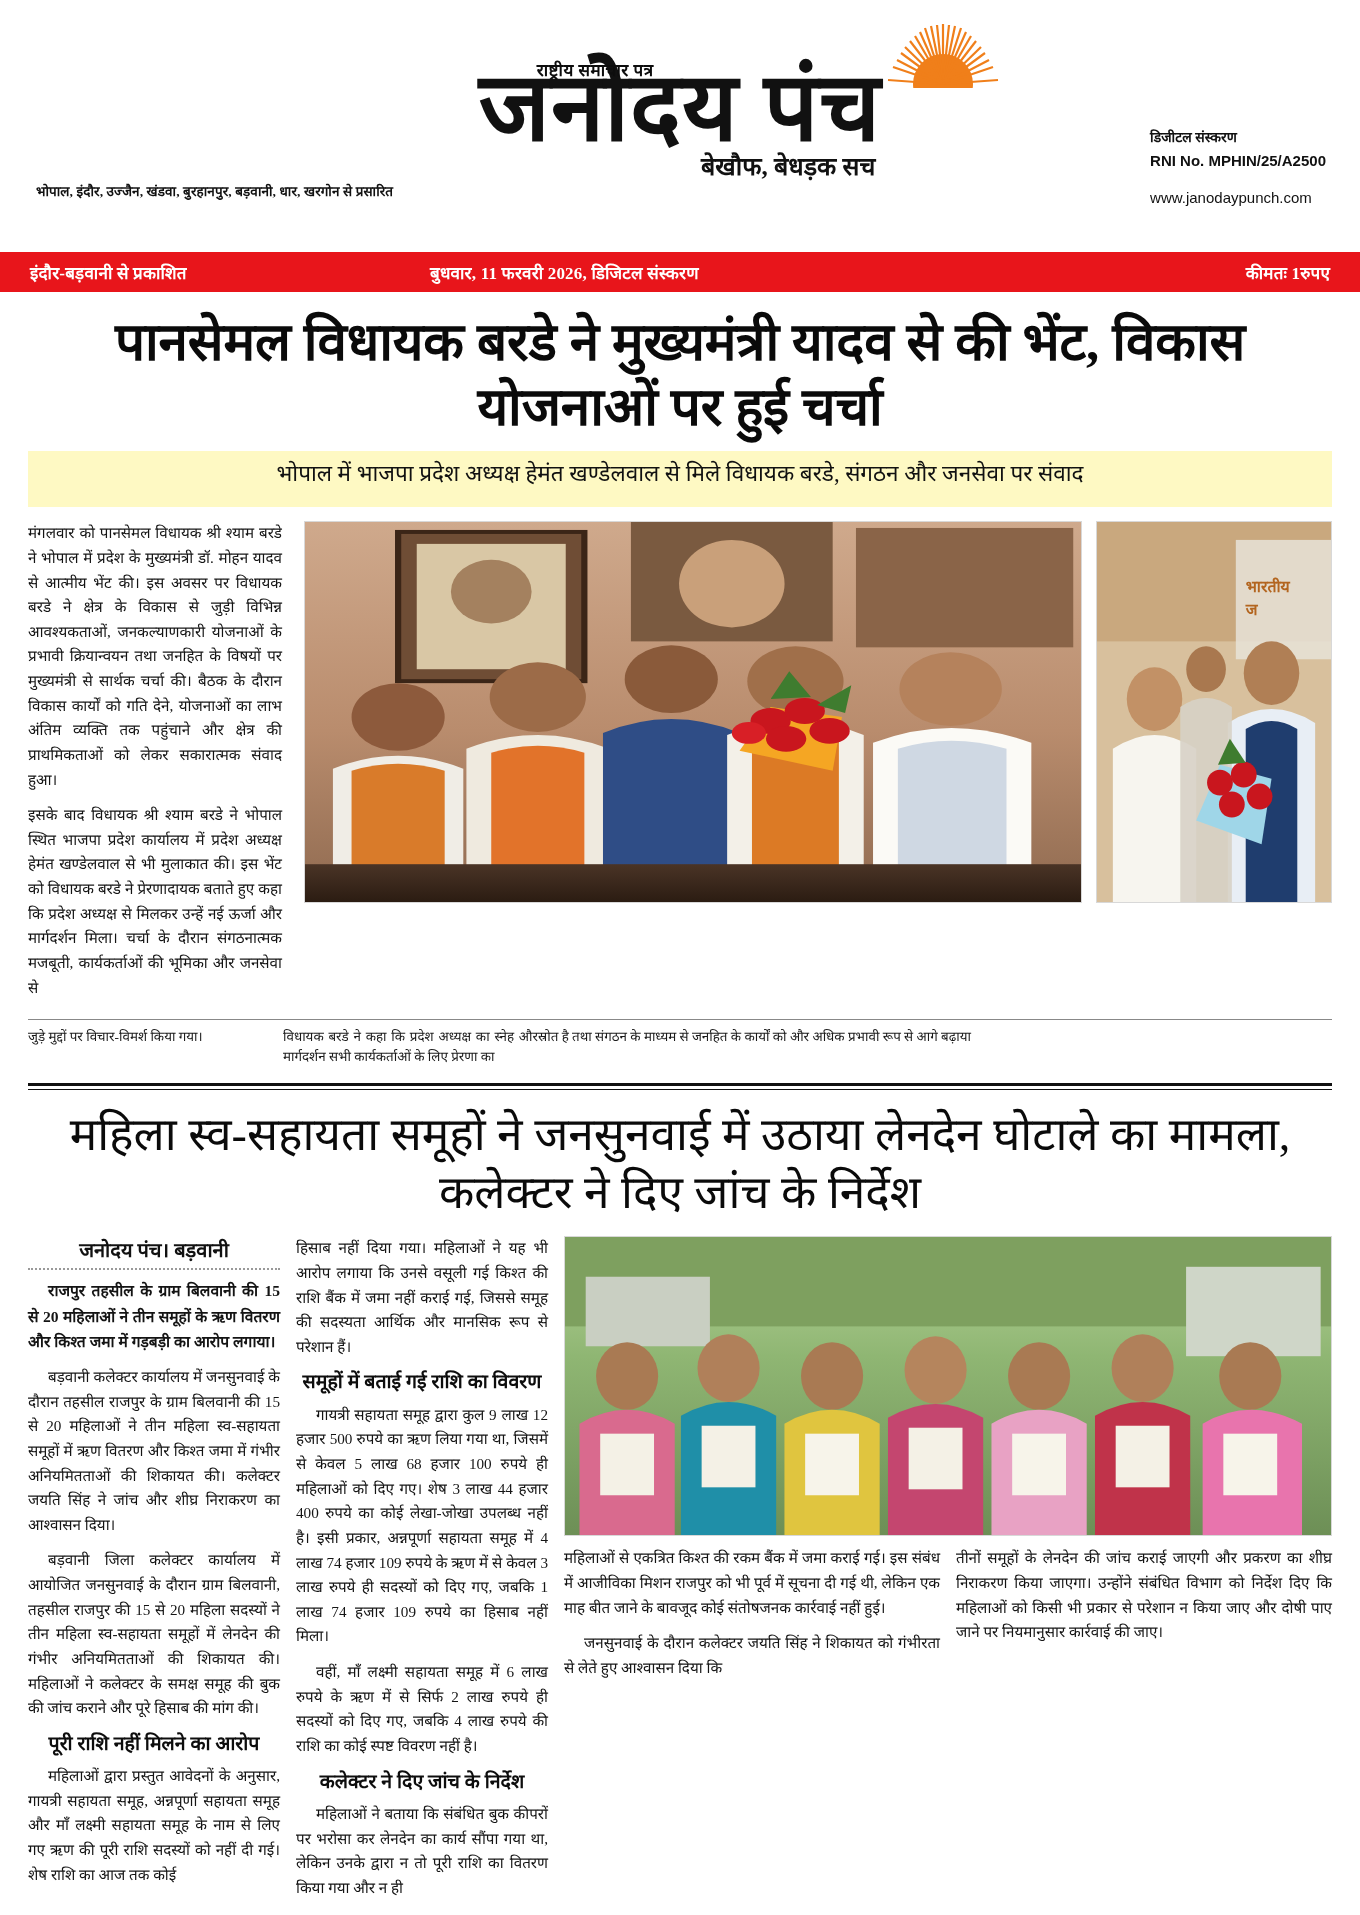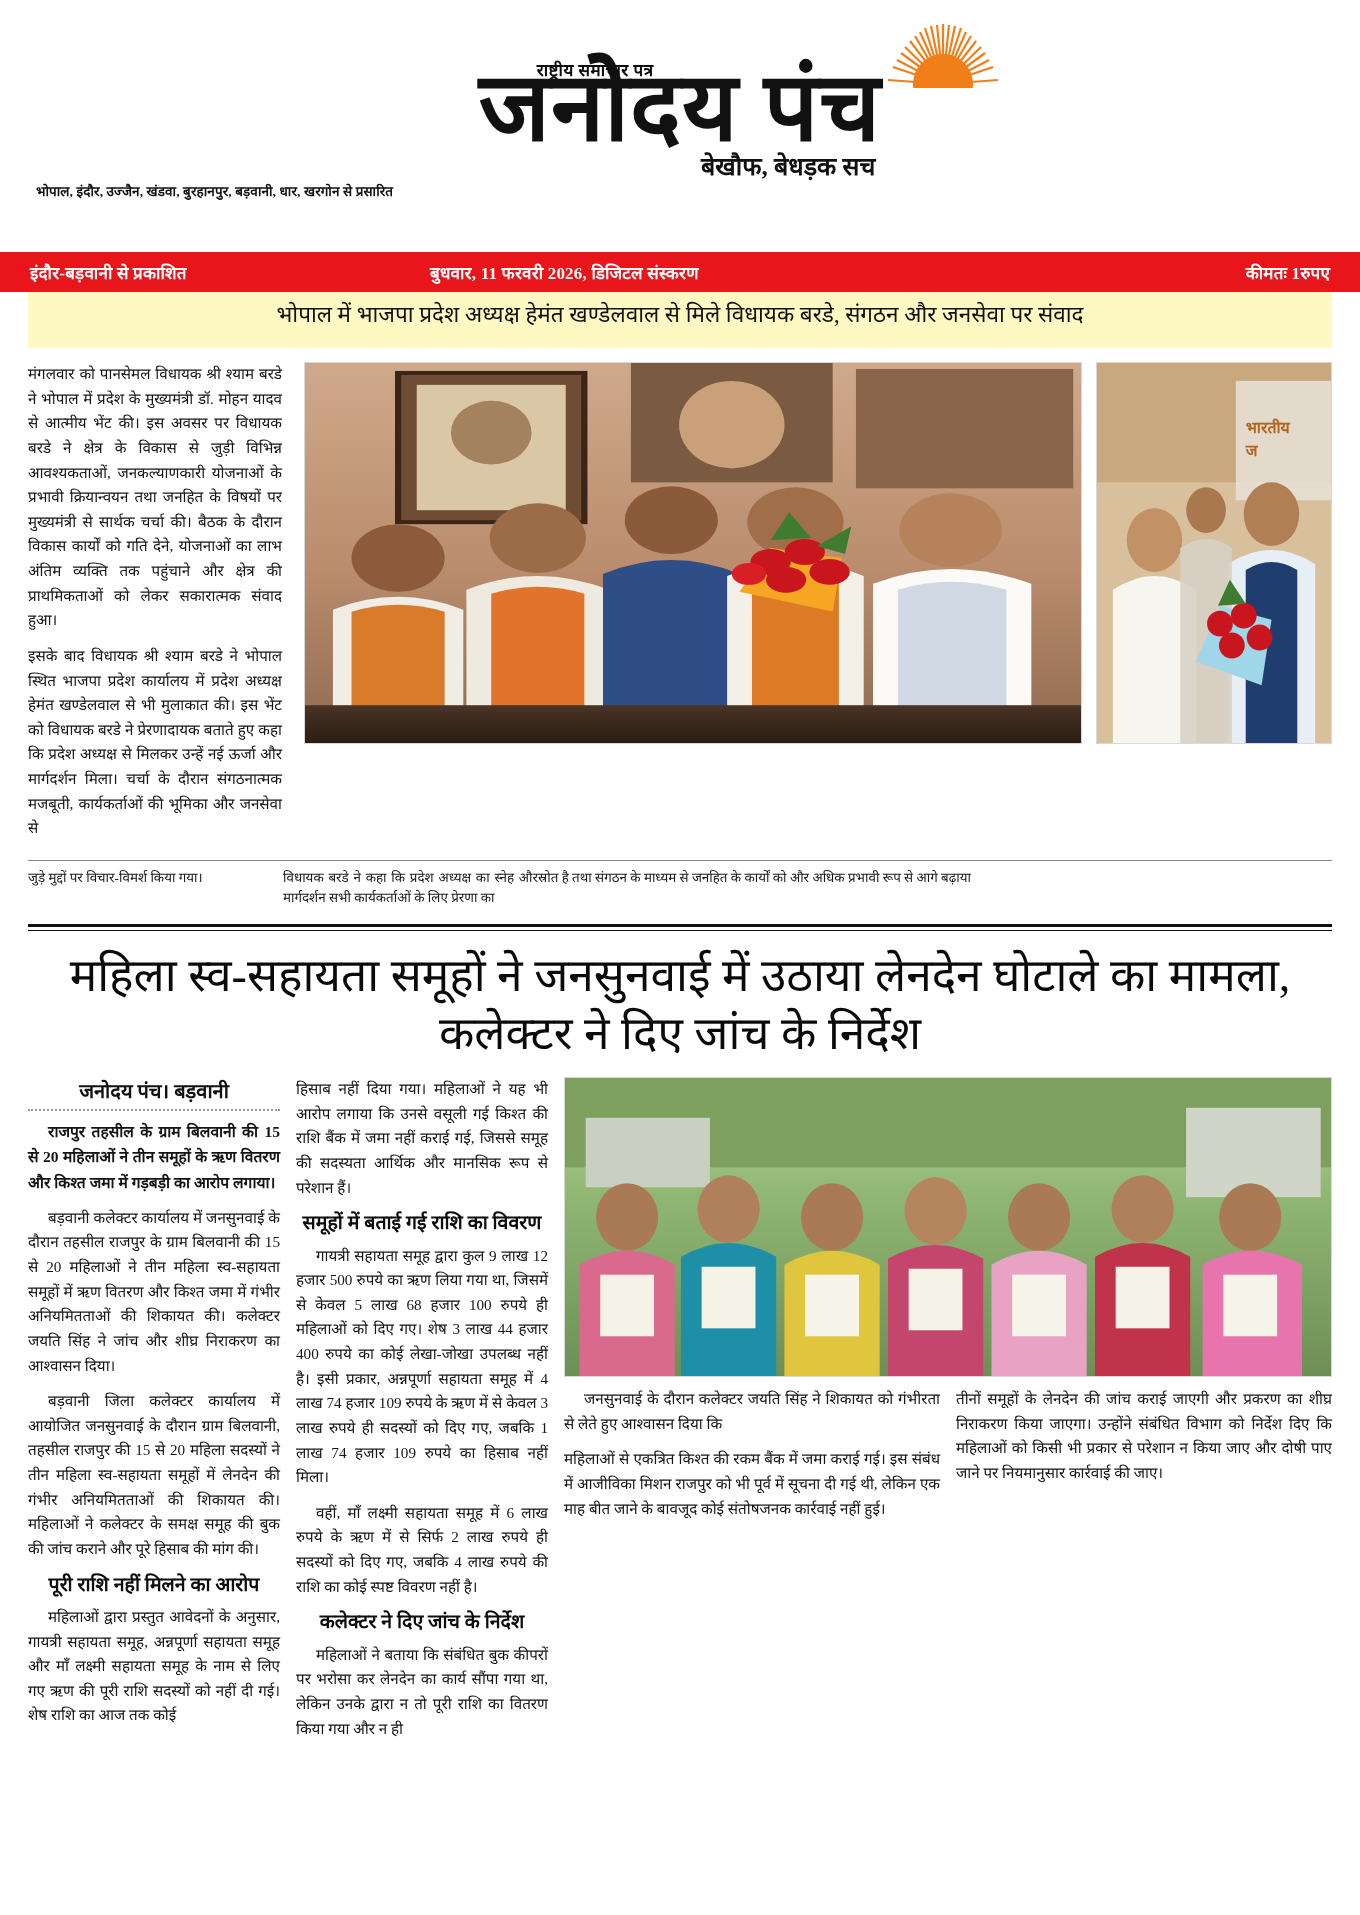--- a/index.html
+++ b/index.html
@@ -248,29 +248,35 @@
             </g>
           </svg>
         </div>
         <div class="mh-title">जनोदय पंच</div>
         <div class="mh-slogan">बेखौफ, बेधड़क सच</div>
       </div>
     </div>
 
     <div class="mh-left-cities">भोपाल, इंदौर, उज्जैन, खंडवा, बुरहानपुर, बड़वानी, धार, खरगोन से प्रसारित</div>
 
+    <div class="mh-right">
+      <div class="edition">डिजीटल संस्करण</div>
+      <div class="rni">RNI No. MPHIN/25/A2500</div>
+      <div class="site">www.janodaypunch.com</div>
+    </div>
   </div>
 
   <div class="datebar">
     <div class="left">इंदौर-बड़वानी से प्रकाशित</div>
     <div class="mid">बुधवार, 11 फरवरी 2026,  डिजिटल संस्करण</div>
     <div class="right">कीमतः 1रुपए</div>
   </div>
 
   <div class="art1">
+    <div class="headline1">पानसेमल विधायक बरडे ने मुख्यमंत्री यादव से की भेंट, विकास योजनाओं पर हुई चर्चा</div>
     <div class="yellowbar">भोपाल में भाजपा प्रदेश अध्यक्ष हेमंत खण्डेलवाल से मिले विधायक बरडे, संगठन और जनसेवा पर संवाद</div>
 
     <div class="art1-body">
       <div class="col-narrow">
         <p class="bt noind">मंगलवार को पानसेमल विधायक श्री श्याम बरडे ने भोपाल में प्रदेश के मुख्यमंत्री डॉ. मोहन यादव से आत्मीय भेंट की। इस अवसर पर विधायक बरडे ने क्षेत्र के विकास से जुड़ी विभिन्न आवश्यकताओं, जनकल्याणकारी योजनाओं के प्रभावी क्रियान्वयन तथा जनहित के विषयों पर मुख्यमंत्री से सार्थक चर्चा की। बैठक के दौरान विकास कार्यों को गति देने, योजनाओं का लाभ अंतिम व्यक्ति तक पहुंचाने और क्षेत्र की प्राथमिकताओं को लेकर सकारात्मक संवाद हुआ।</p>
         <p class="bt noind">इसके बाद विधायक श्री श्याम बरडे ने भोपाल स्थित भाजपा प्रदेश कार्यालय में प्रदेश अध्यक्ष हेमंत खण्डेलवाल से भी मुलाकात की। इस भेंट को विधायक बरडे ने प्रेरणादायक बताते हुए कहा कि प्रदेश अध्यक्ष से मिलकर उन्हें नई ऊर्जा और मार्गदर्शन मिला। चर्चा के दौरान संगठनात्मक मजबूती, कार्यकर्ताओं की भूमिका और जनसेवा से</p>
       </div>
 
       <div class="photos">
         <div class="photo-main">
@@ -444,22 +450,22 @@
           </g>
           <g>
             <ellipse cx="662" cy="140" rx="30" ry="34" fill="#a97a53"></ellipse>
             <path d="M616 300 L616 188 Q662 160 712 188 L712 300 Z" fill="#e874ad"></path>
             <rect x="636" y="198" width="52" height="62" fill="#f7f4ea"></rect>
           </g>
         </svg>
 
         <div class="a2-under">
           <div class="uc">
+            <p class="bt noind">महिलाओं से एकत्रित किश्त की रकम बैंक में जमा कराई गई। इस संबंध में आजीविका मिशन राजपुर को भी पूर्व में सूचना दी गई थी, लेकिन एक माह बीत जाने के बावजूद कोई संतोषजनक कार्रवाई नहीं हुई।</p>
             <p class="bt">जनसुनवाई के दौरान कलेक्टर जयति सिंह ने शिकायत को गंभीरता से लेते हुए आश्वासन दिया कि</p>
-            <p class="bt noind">महिलाओं से एकत्रित किश्त की रकम बैंक में जमा कराई गई। इस संबंध में आजीविका मिशन राजपुर को भी पूर्व में सूचना दी गई थी, लेकिन एक माह बीत जाने के बावजूद कोई संतोषजनक कार्रवाई नहीं हुई।</p>
           </div>
           <div class="uc">
             <p class="bt noind">तीनों समूहों के लेनदेन की जांच कराई जाएगी और प्रकरण का शीघ्र निराकरण किया जाएगा। उन्होंने संबंधित विभाग को निर्देश दिए कि महिलाओं को किसी भी प्रकार से परेशान न किया जाए और दोषी पाए जाने पर नियमानुसार कार्रवाई की जाए।</p>
           </div>
         </div>
       </div>
     </div>
   </div>
 
 </div>

